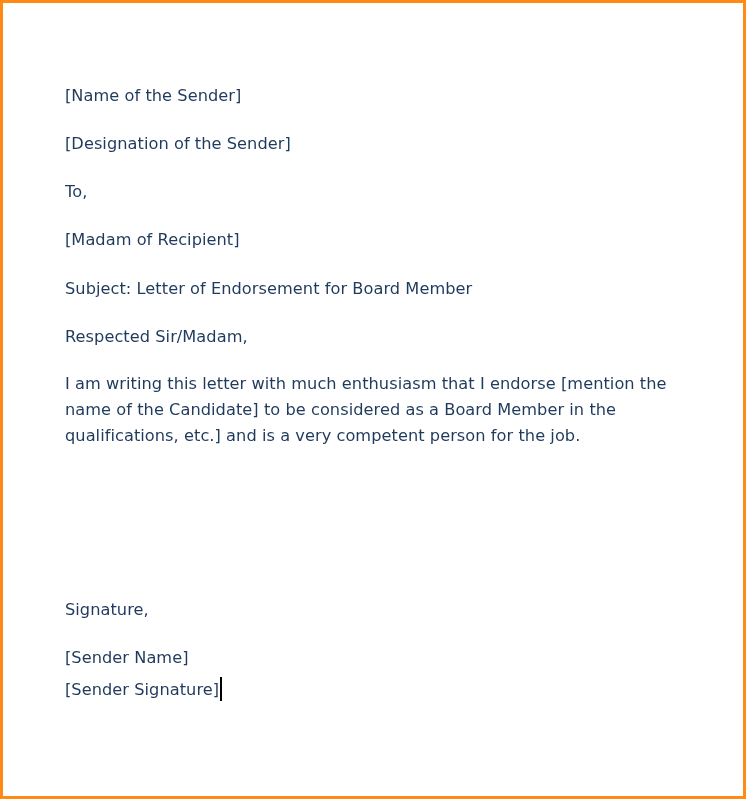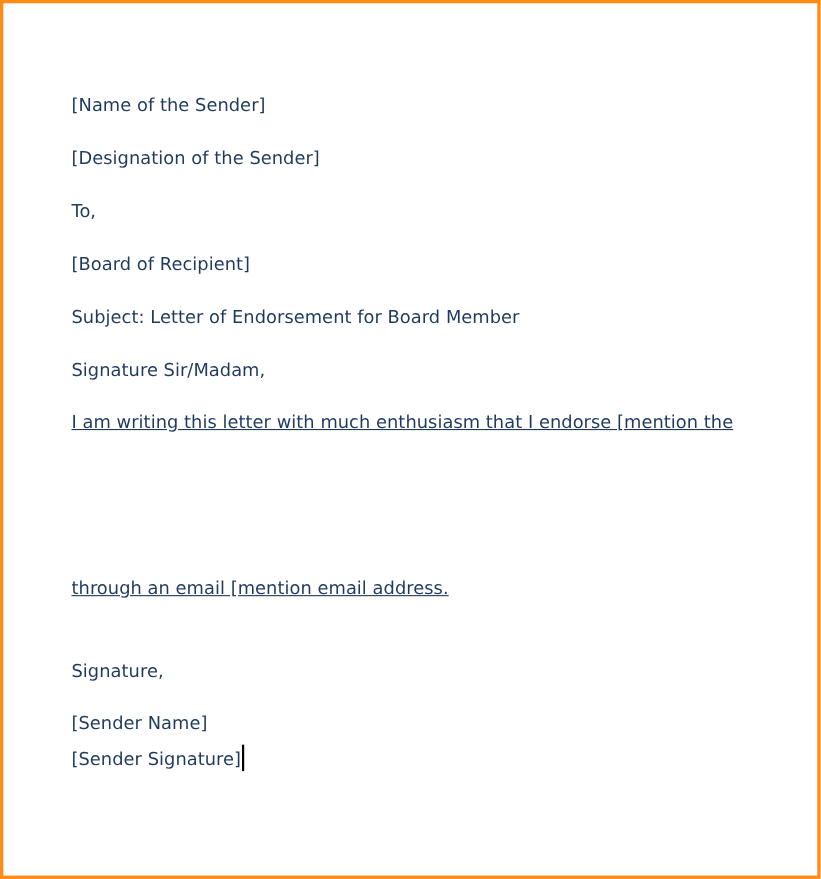--- a/index.html
+++ b/index.html
@@ -16,47 +16,48 @@
       left: 62px;
       top: 82px;
       width: 640px;
       font-family: "DejaVu Sans", sans-serif;
       font-size: 16.2px;
       color: #1f3a5c;
       letter-spacing: 0.05px;
     }
     .line { position: absolute; left: 0; white-space: nowrap; line-height: 22px; }
     .para { position: absolute; left: 0; width: 640px; line-height: 26px; }
-    .para .pl { display: block; white-space: nowrap; text-decoration: underline; }
+    .para .pl { display: block; white-space: nowrap; }
     .caret {
       display: inline-block;
       width: 2px; height: 24px;
       background: #000;
       vertical-align: -6px;
       margin-left: 1px;
     }
   </style>
 </head>
 <body>
 
 <div class="page">
   <div class="content">
     <div class="line" style="top:0px">[Name of the Sender]</div>
     <div class="line" style="top:48px">[Designation of the Sender]</div>
     <div class="line" style="top:96px">To,</div>
-    <div class="line" style="top:144px">[Board of Recipient]</div>
+    <div class="line" style="top:144px">[Madam of Recipient]</div>
     <div class="line" style="top:193px">Subject: Letter of Endorsement for Board Member</div>
-    <div class="line" style="top:241px">Signature Sir/Madam,</div>
+    <div class="line" style="top:241px">Respected Sir/Madam,</div>
 
     <div class="para" style="top:286px">
       <span class="pl">I am writing this letter with much enthusiasm that I endorse [mention the</span>
+      <span class="pl">name of the Candidate] to be considered as a Board Member in the</span>
+      <span class="pl">qualifications, etc.] and is a very competent person for the job.</span>
     </div>
 
     <div class="para" style="top:437px">
-      <span class="pl">through an email [mention email address.</span>
     </div>
 
     <div class="line" style="top:514px">Signature,</div>
     <div class="line" style="top:562px">[Sender Name]</div>
     <div class="line" style="top:592px">
       <span>[Sender Signature]</span><span class="caret"></span>
     </div>
   </div>
 </div>
 

